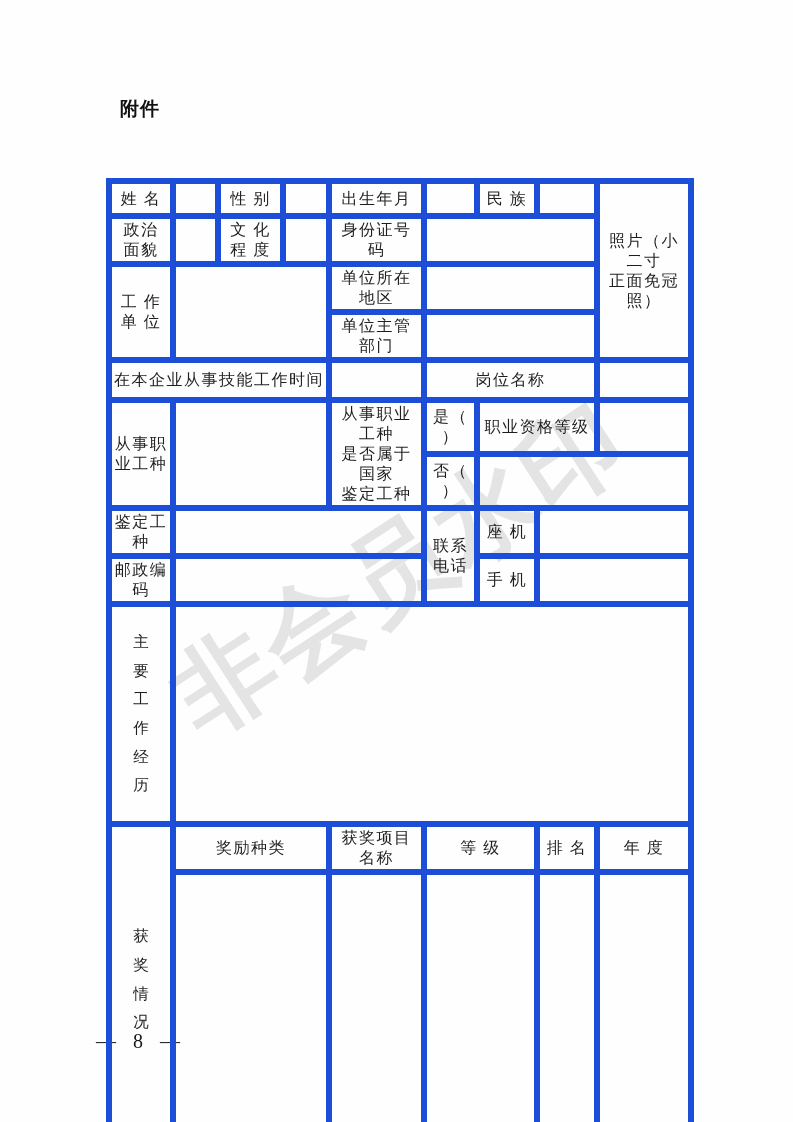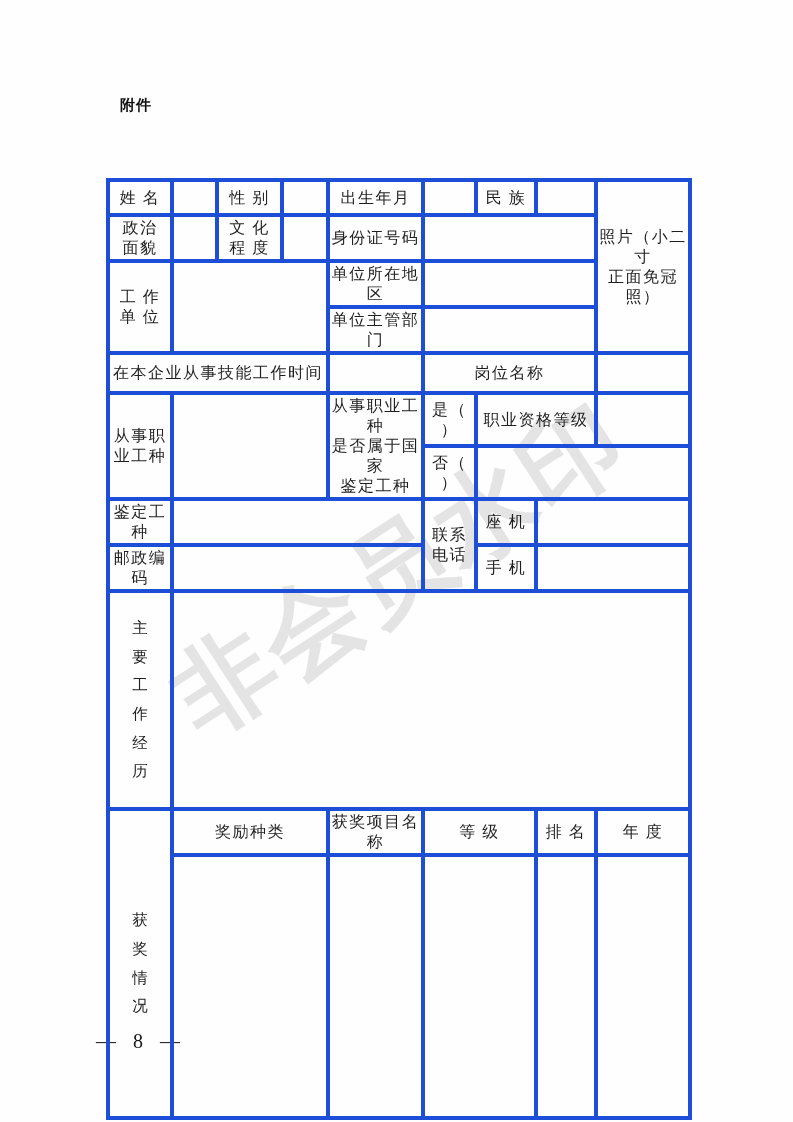--- a/index.html
+++ b/index.html
@@ -12,21 +12,21 @@
     overflow: hidden;
     font-family: "Liberation Serif", serif;
     color: #1f1f1f;
   }
   .attachment {
     position: absolute;
     left: 120px;
     top: 96px;
     font-family: "Liberation Sans", sans-serif;
     font-weight: bold;
-    font-size: 15px;
+    font-size: 19px;
     letter-spacing: 1px;
     color: #111;
   }
   .doc-title {
     position: absolute;
     left: 0;
     top: 141px;
     width: 793px;
     text-align: center;
     font-family: "Liberation Sans", sans-serif;
@@ -53,21 +53,21 @@
     position: absolute;
     left: 106px;
     top: 178px;
     width: 582px;
     border-collapse: collapse;
     table-layout: fixed;
     z-index: 1;
     background: transparent;
   }
   table.form td {
-    border: 4px solid #1d4ed8;
+    border: 6px solid #1d4ed8;
     text-align: center;
     vertical-align: middle;
     font-size: 16px;
     letter-spacing: 1.5px;
     line-height: 1.25;
     white-space: pre-line;
     padding: 1px;
     background: transparent;
   }
   td.small { font-size: 15px; letter-spacing: 0.5px; }

